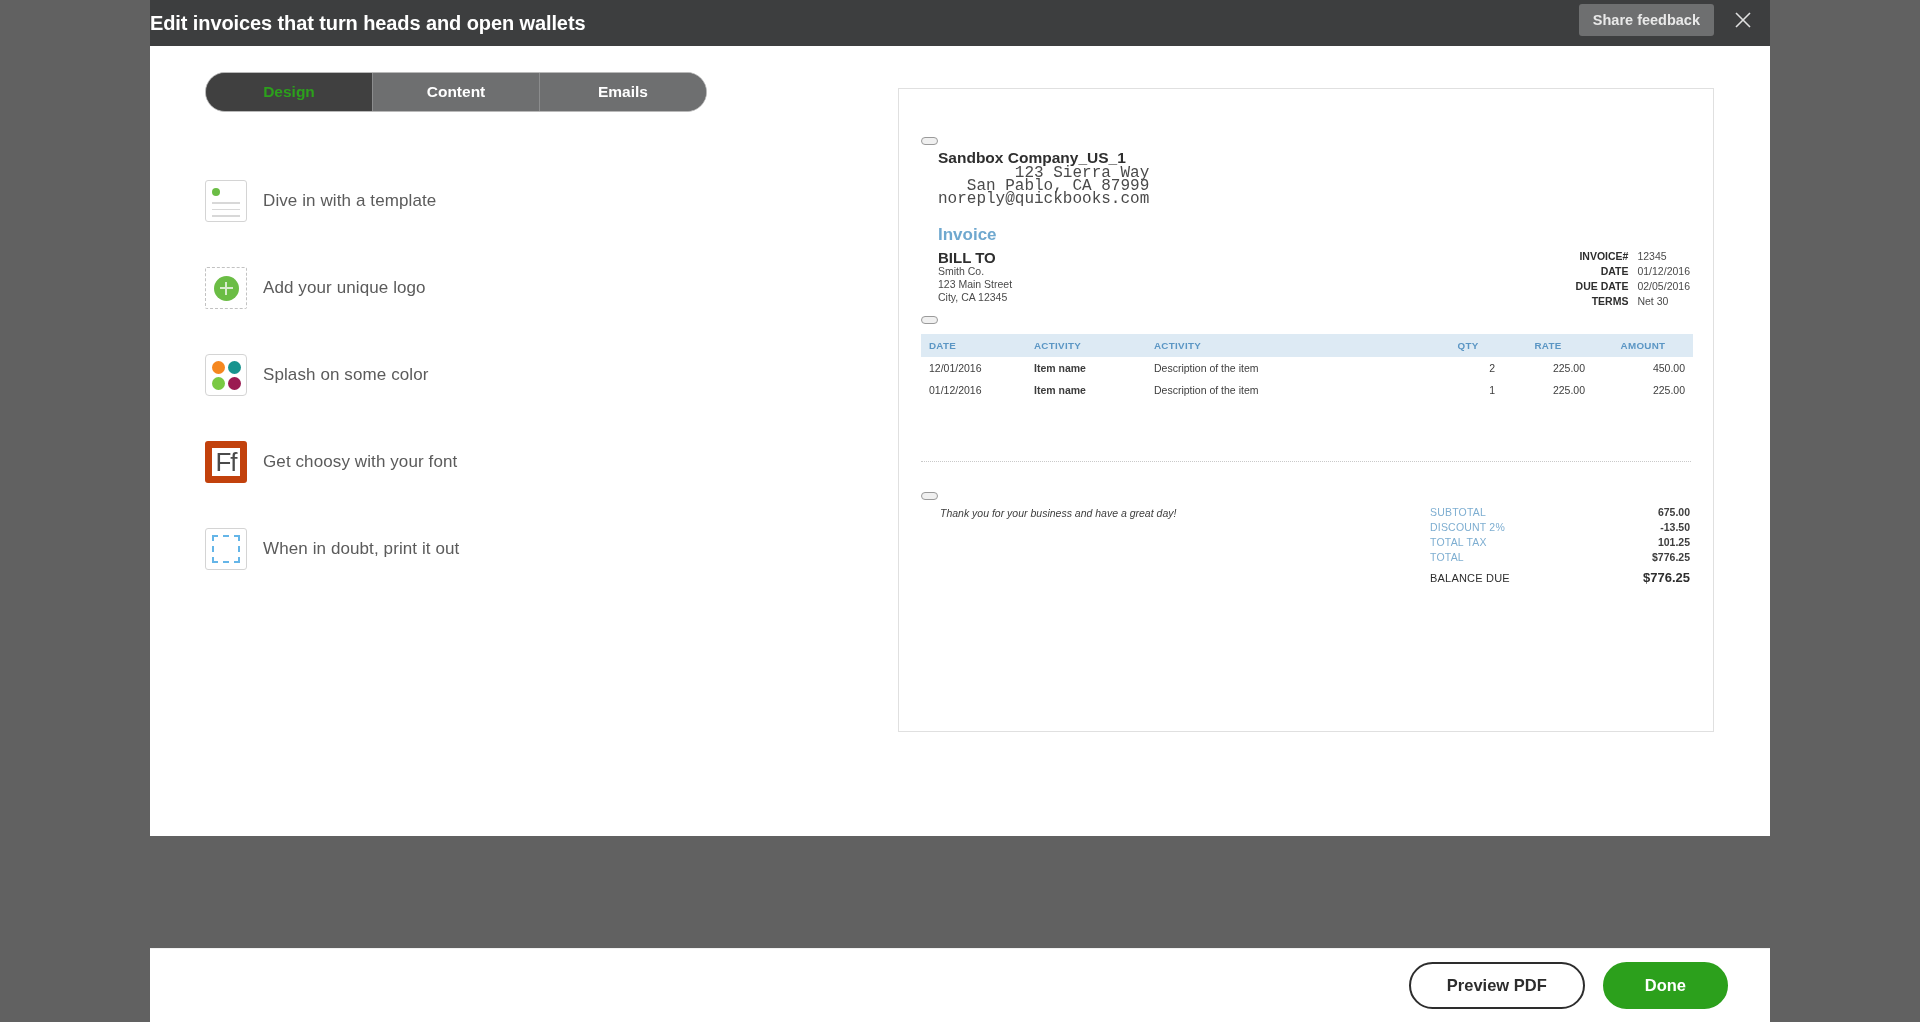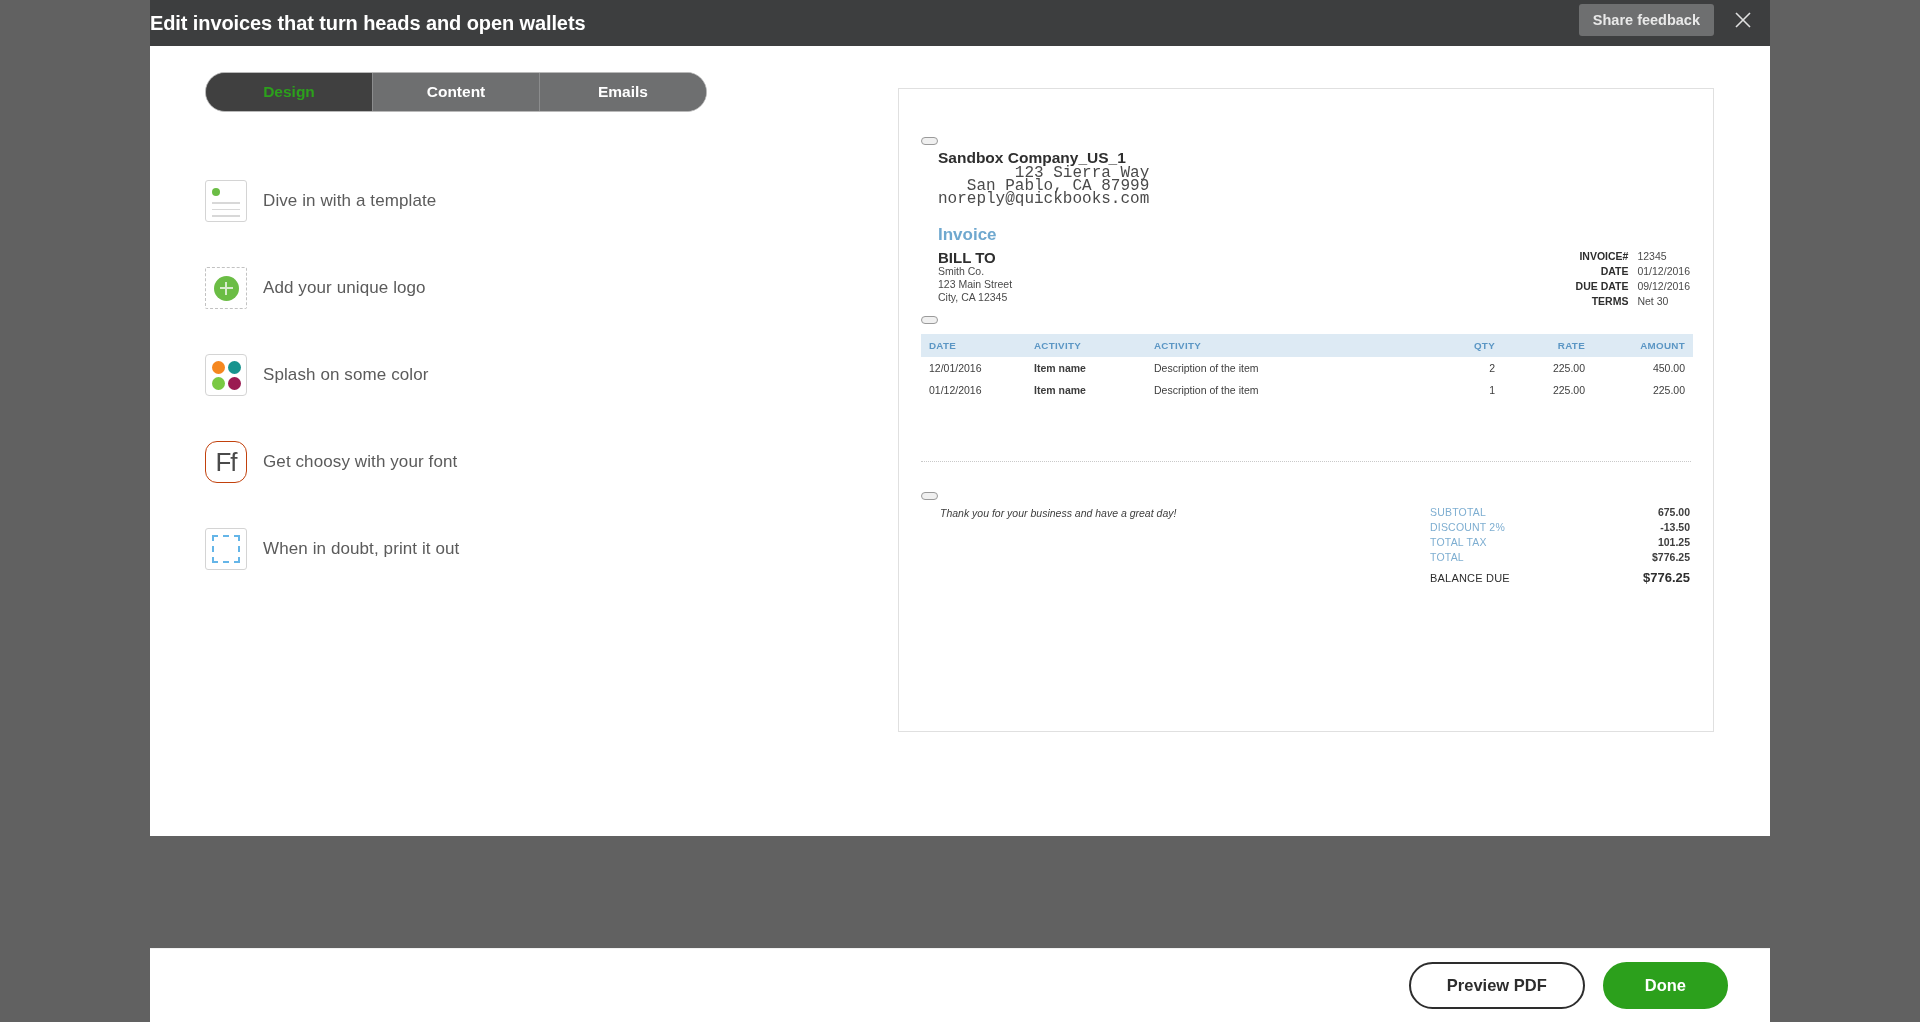--- a/index.html
+++ b/index.html
@@ -222,22 +222,22 @@
     gap: 3px;
     padding: 6px;
   }
   .ic-color span {
     width: 13px; height: 13px; border-radius: 50%;
     justify-self: center; align-self: center;
   }
 
   
   .ic-font {
-    border: 1px solid #c2410c;
-    border-radius: 12px;
+    border: 7px solid #c2410c;
+    border-radius: 3px;
     background: #fff;
     display: flex; align-items: center; justify-content: center;
     font-family: "Liberation Sans", sans-serif;
     font-size: 26px;
     color: #4a4a4a;
     line-height: 1;
     letter-spacing: -1px;
   }
 
   
@@ -316,21 +316,21 @@
   }
   #items thead th {
     background: #ddeaf4;
     color: #5b96c4;
     font-size: 9.8px;
     font-weight: bold;
     letter-spacing: 0.3px;
     padding: 6px 8px;
     text-align: left;
   }
-  #items thead th.r { text-align: right; }
+  #items thead th.r { text-align: center; }
   #items tbody td {
     font-size: 10.5px;
     color: #3d3d3d;
     padding: 5px 8px;
   }
   #items tbody td.r { text-align: right; }
   #items tbody td.b { font-weight: bold; }
 
   #divider {
     position: absolute; left: 22px; right: 22px; top: 372px;
@@ -466,21 +466,21 @@
               <tr>
             <td class="k">INVOICE#</td>
             <td class="v">12345</td>
           </tr>
           <tr>
             <td class="k">DATE</td>
             <td class="v">01/12/2016</td>
           </tr>
           <tr>
             <td class="k">DUE DATE</td>
-            <td class="v">09/12/2016</td>
+            <td class="v">02/05/2016</td>
           </tr>
           <tr>
             <td class="k">TERMS</td>
             <td class="v">Net 30</td>
           </tr>
         </tbody>
           </table>
       </div>
 
       <div class="handle" id="table-handle"></div>

